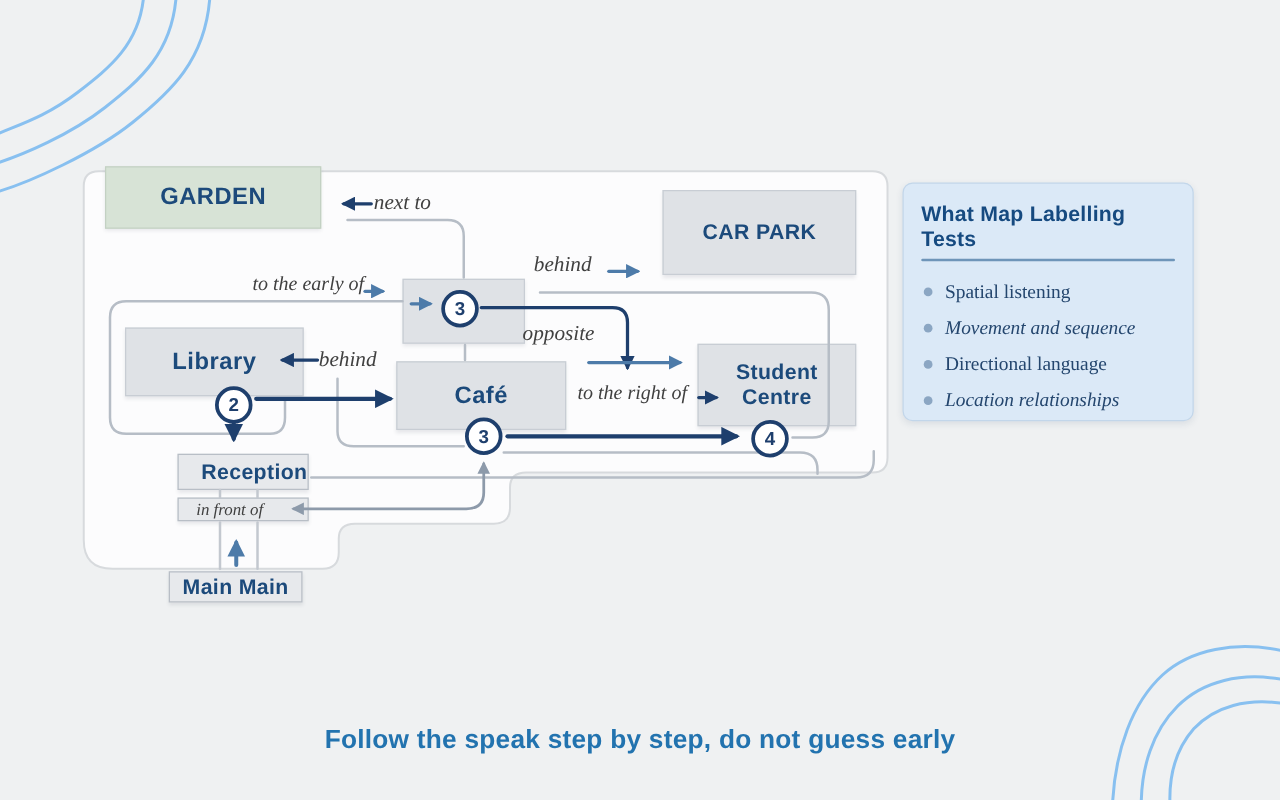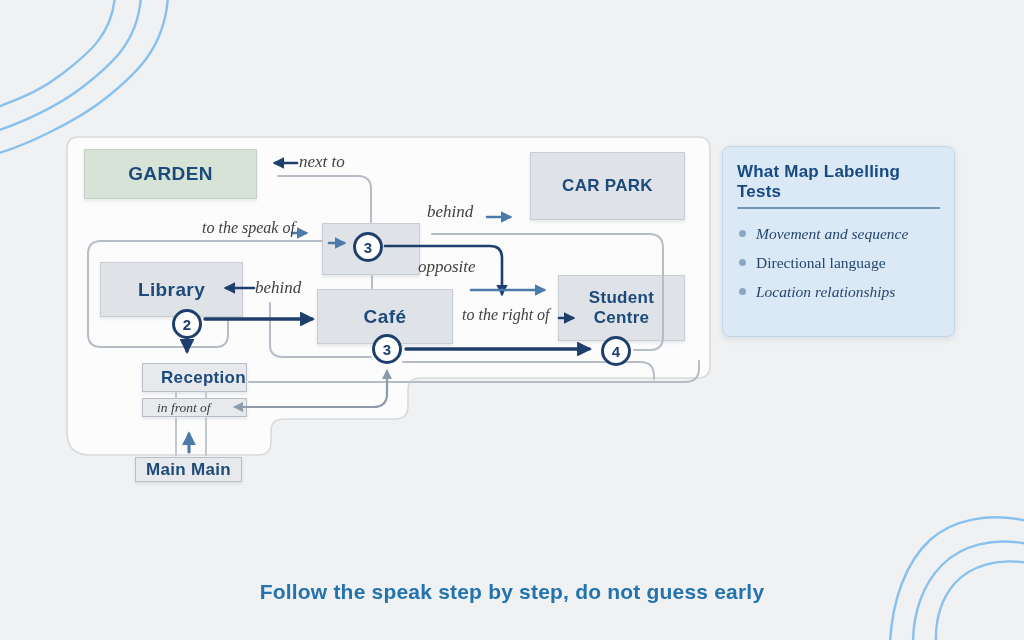--- a/index.html
+++ b/index.html
@@ -82,21 +82,21 @@
     <path d="M 168 -4 C 165 48, 136 74, 106 98 S 24 146, -4 154"></path>
   </g>
   <g fill="none" stroke="#88c0f0" stroke-width="2.4" stroke-linecap="round">
     <path d="M 1028 521 C 988 512, 952 520, 930 540 C 906 562, 892 600, 890 644"></path>
     <path d="M 1028 544 C 993 537, 962 545, 942 565 C 922 585, 913 614, 913 644"></path>
     <path d="M 1028 563 C 998 558, 972 565, 955 583 C 941 599, 935 620, 936 644"></path>
   </g>
   <path d="M 79 137 H 698 Q 710 137 710 149 V 366 Q 710 378 698 378 H 421 Q 408 378 408 390 V 406 Q 408 419 395 419 H 284 Q 271 419 271 431 V 442 Q 271 455 258 455 H 90 Q 67 455 67 432 V 149 Q 67 137 79 137 Z" fill="#fcfcfd" stroke="#d7dadd" stroke-width="1.6"></path>
 </svg>
 
-<div class="box green lbl-19" style="left:84px;top:149px;width:173px;height:50px;">
+<div class="box green lbl-19" style="left:84px;top:133px;width:173px;height:50px;">
   <span>GARDEN</span>
 </div>
 <div class="box lbl-17" style="left:530px;top:152px;width:155px;height:68px;">
   <span>CAR PARK</span>
 </div>
 <div class="box" style="left:322px;top:223px;width:98px;height:52px;"></div>
 <div class="box lbl-19" style="left:100px;top:262px;width:143px;height:55px;">
   <span>Library</span>
 </div>
 <div class="box lbl-19" style="left:317px;top:289px;width:136px;height:55px;">
@@ -160,21 +160,21 @@
   <g fill="none" stroke="#4d7ba9" stroke-width="2.6" stroke-linecap="round">
     <path d="M 487 217 H 510" marker-end="url(#ah-steel)"></path>
     <path d="M 292 233 H 306" marker-end="url(#ah-steel)"></path>
     <path d="M 329 243 H 344" marker-end="url(#ah-steel)"></path>
     <path d="M 471 290 H 544" marker-end="url(#ah-steel)"></path>
   </g>
   <path d="M 189 452 V 434" fill="none" stroke="#4d7ba9" stroke-width="3.2" stroke-linecap="round" marker-end="url(#ah-steel)"></path>
 </svg>
 
 <div class="rel" style="left:299px;top:152px;font-size:17px;">next to</div>
-<div class="rel" style="left:202px;top:219px;font-size:16px;">to the speak of</div>
+<div class="rel" style="left:202px;top:219px;font-size:16px;">to the early of</div>
 <div class="rel" style="left:427px;top:202px;font-size:17px;">behind</div>
 <div class="rel" style="left:418px;top:257px;font-size:17px;">opposite</div>
 <div class="rel" style="left:255px;top:278px;font-size:17px;">behind</div>
 <div class="rel" style="left:462px;top:306px;font-size:16px;">to the right of</div>
 
 <div class="numc" style="left:172px;top:309px;">
   <span>2</span>
 </div>
 <div class="numc" style="left:353px;top:232px;">
   <span>3</span>
@@ -184,20 +184,24 @@
 </div>
 <div class="numc" style="left:601px;top:336px;">
   <span>4</span>
 </div>
 
 <div class="sidebar">
   <div class="sidebar-title">What Map Labelling Tests</div>
   <div class="sidebar-rule"></div>
   <div class="bullet-row">
     <span class="bullet-dot"></span>
+    <span class="bullet-label">Spatial listening</span>
+  </div>
+  <div class="bullet-row">
+    <span class="bullet-dot"></span>
     <span class="bullet-label it">Movement and sequence</span>
   </div>
   <div class="bullet-row">
     <span class="bullet-dot"></span>
     <span class="bullet-label">Directional language</span>
   </div>
   <div class="bullet-row">
     <span class="bullet-dot"></span>
     <span class="bullet-label it">Location relationships</span>
   </div>

